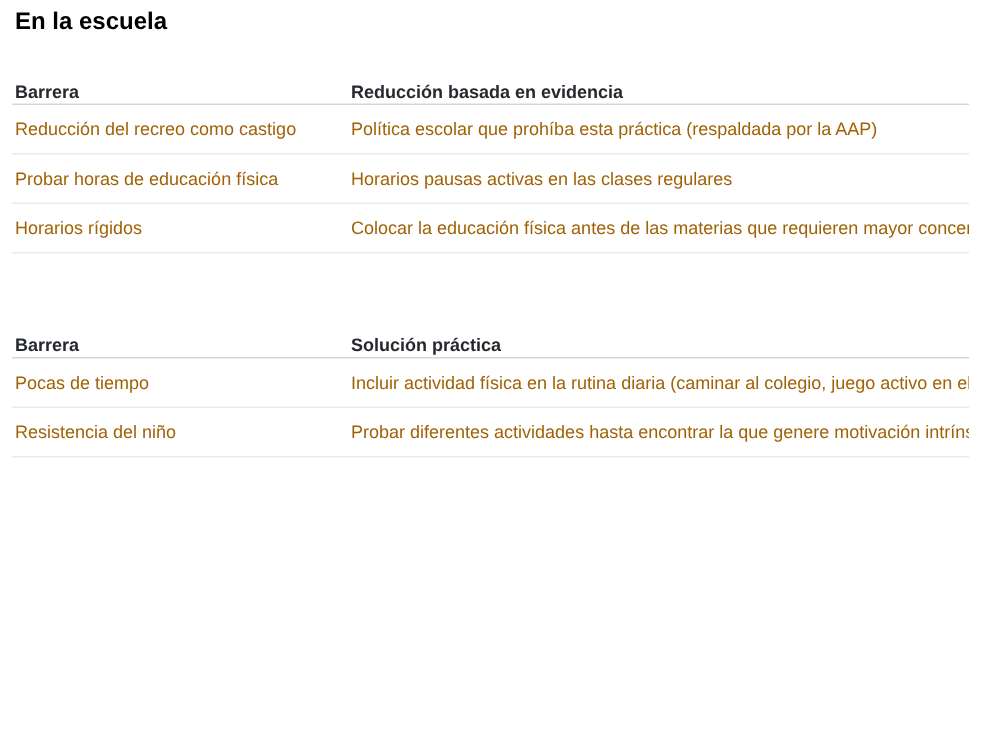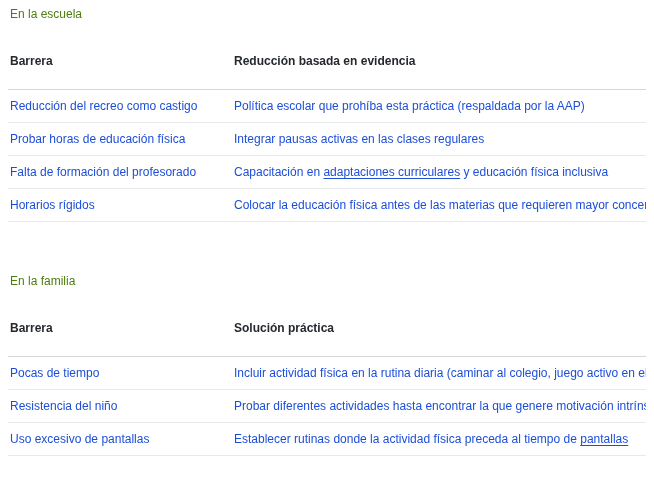--- a/index.html
+++ b/index.html
@@ -14,48 +14,48 @@
     font-family: "Liberation Sans", sans-serif;
     color: #2b3036;
     -webkit-font-smoothing: antialiased;
   }
   .page {
     padding: 5px 8px 0 8px;
     box-sizing: border-box;
     width: 654px;
   }
   .section-title {
-    font-size: 12px;
+    font-size: 16px;
     line-height: 19px;
-    font-weight: 400;
-    color: #4d7c0f;
+    font-weight: 700;
+    color: #000000;
     margin: 0 0 26px 2px;
   }
   .block + .block {
     margin-top: 50px;
   }
   table.barriers-table {
     width: 100%;
     border-collapse: collapse;
     table-layout: fixed;
     font-size: 12px;
     line-height: 15px;
   }
   table.barriers-table th {
     text-align: left;
     font-weight: 700;
     color: #25292e;
-    padding: 4px 8px 20px 2px;
+    padding: 4px 8px 0 2px;
     border-bottom: 1px solid #d4d7db;
     vertical-align: bottom;
   }
   table.barriers-table td {
     padding: 9px 8px 8px 2px;
     border-bottom: 1px solid #e7e9eb;
-    color: #1d4ed8;
+    color: #a16207;
     vertical-align: top;
     white-space: nowrap;
     overflow: hidden;
   }
   table.barriers-table th:first-child,
   table.barriers-table td:first-child {
     width: 214px;
   }
   .inline-link {
     color: inherit;
@@ -78,53 +78,44 @@
           <th>Reducción basada en evidencia</th>
         </tr>
       </thead>
       <tbody>
           <tr>
             <td>Reducción del recreo como castigo</td>
             <td><span>Política escolar que prohíba esta práctica (respaldada por la AAP)</span></td>
           </tr>
           <tr>
             <td>Probar horas de educación física</td>
-            <td><span>Integrar pausas activas en las clases regulares</span></td>
-          </tr>
-          <tr>
-            <td>Falta de formación del profesorado</td>
-            <td><span>Capacitación en </span><a class="inline-link">adaptaciones curriculares</a><span> y educación física inclusiva</span></td>
+            <td><span>Horarios pausas activas en las clases regulares</span></td>
           </tr>
           <tr>
             <td>Horarios rígidos</td>
             <td><span>Colocar la educación física antes de las materias que requieren mayor concentración</span></td>
           </tr>
         </tbody>
     </table>
   </section>
 
   <section class="block">
-    <h2 class="section-title">En la familia</h2>
     <table class="barriers-table">
       <thead>
         <tr>
           <th>Barrera</th>
           <th>Solución práctica</th>
         </tr>
       </thead>
       <tbody>
           <tr>
             <td>Pocas de tiempo</td>
             <td><span>Incluir actividad física en la rutina diaria (caminar al colegio, juego activo en el parque)</span></td>
           </tr>
           <tr>
             <td>Resistencia del niño</td>
             <td><span>Probar diferentes actividades hasta encontrar la que genere motivación intrínseca</span></td>
           </tr>
-          <tr>
-            <td>Uso excesivo de pantallas</td>
-            <td><span>Establecer rutinas donde la actividad física preceda al tiempo de </span><a class="inline-link">pantallas</a></td>
-          </tr>
         </tbody>
     </table>
   </section>
 
 </main>
 
 </body></html>

